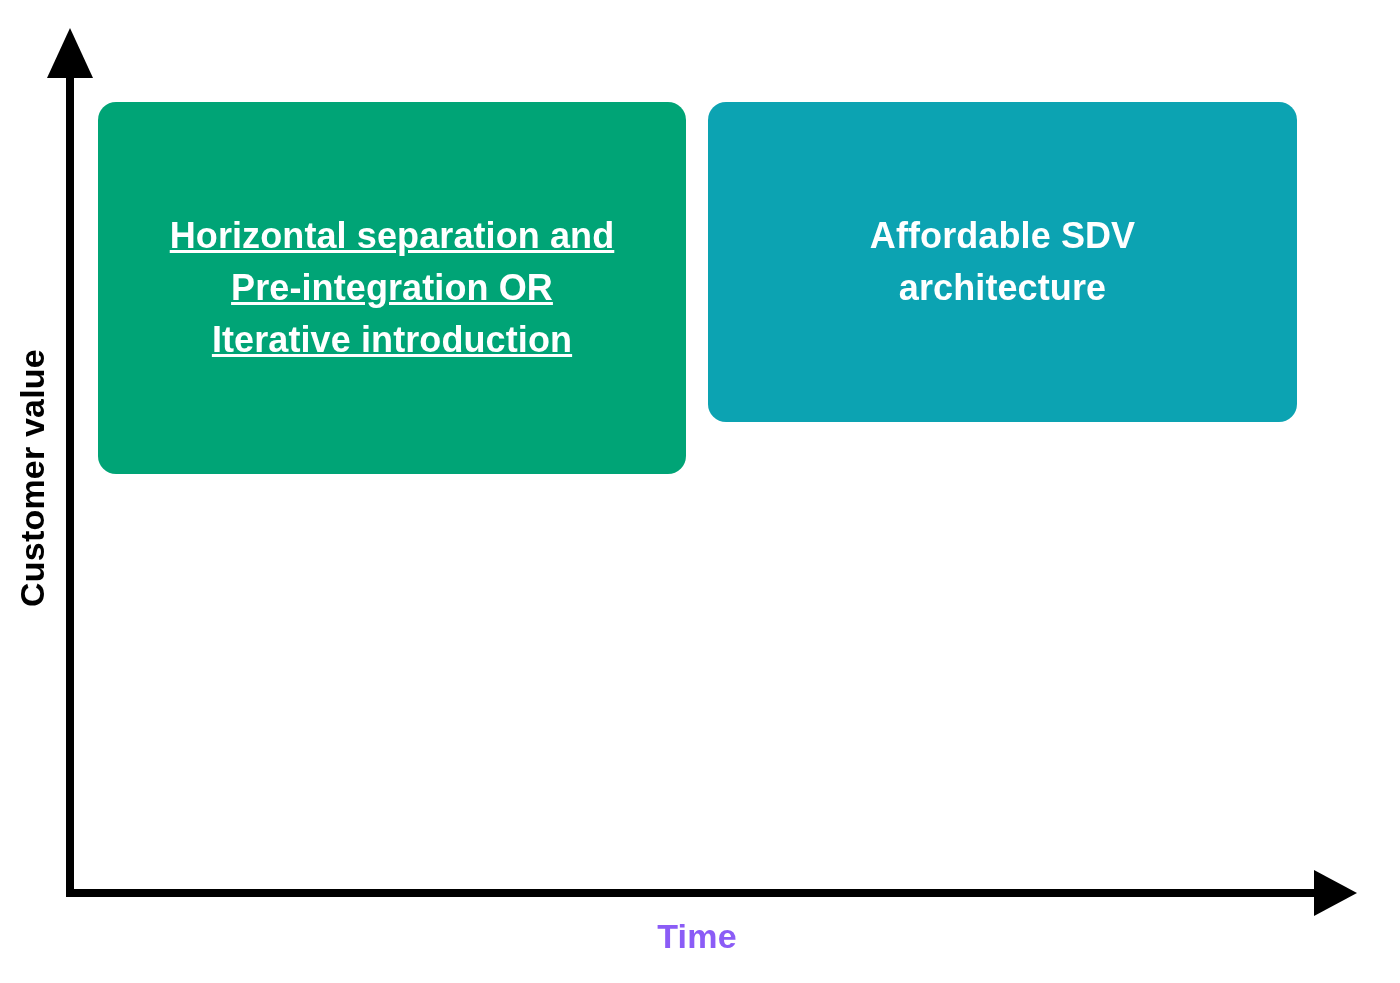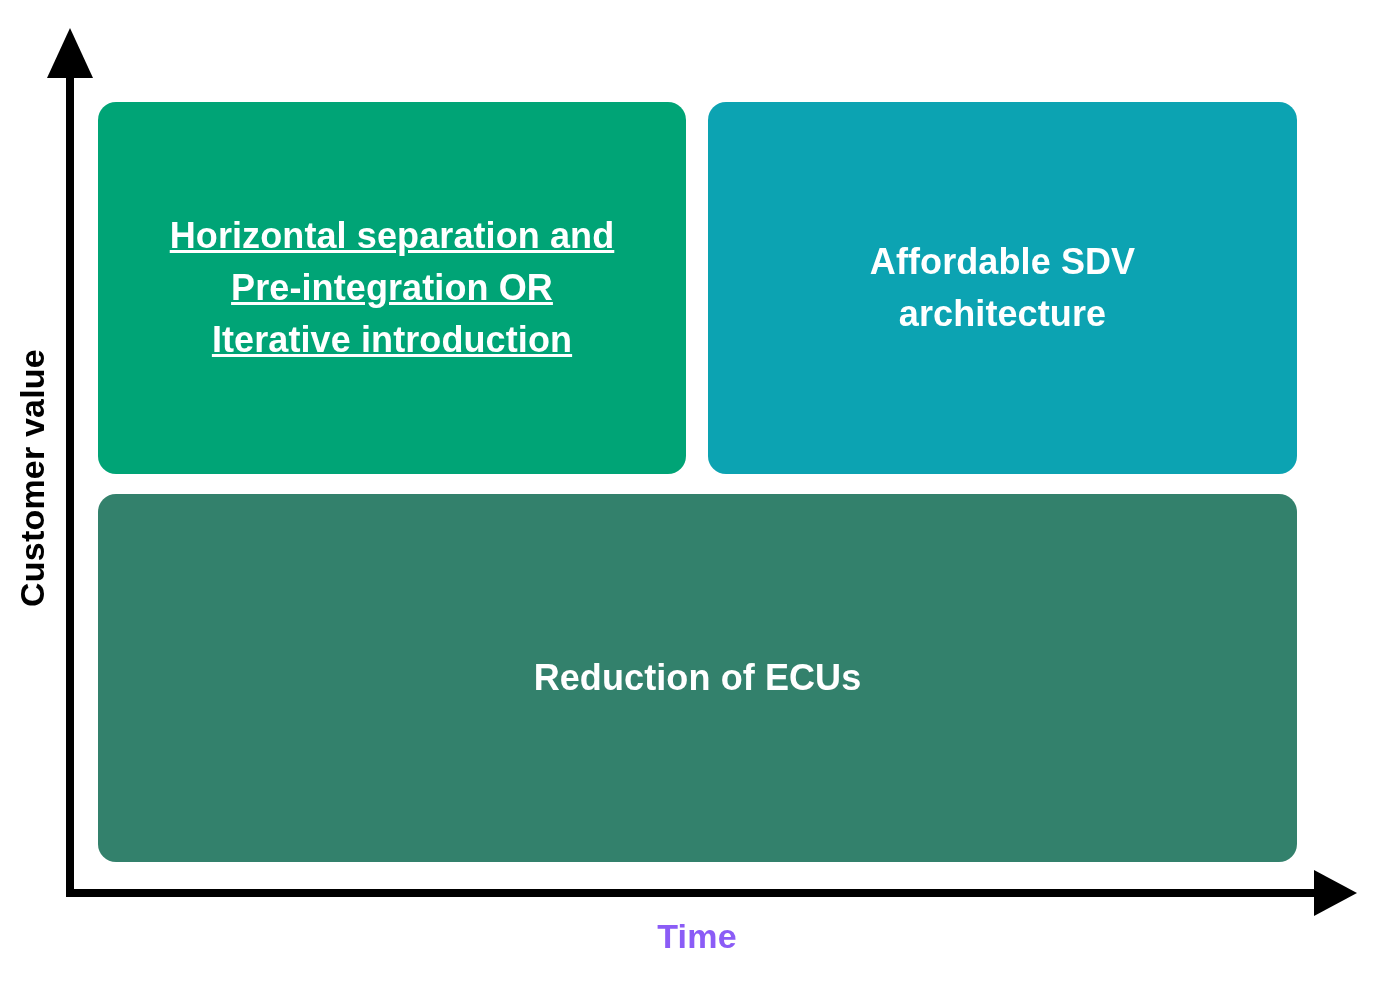--- a/index.html
+++ b/index.html
@@ -75,21 +75,21 @@
     left: 98px;
     top: 102px;
     width: 588px;
     height: 372px;
     font-size: 36px;
   }
   #block-affordable-sdv {
     left: 708px;
     top: 102px;
     width: 589px;
-    height: 372px;
+    height: 320px;
     font-size: 36px;
   }
   #block-reduction-ecus {
     left: 98px;
     top: 494px;
     width: 1199px;
     height: 368px;
     font-size: 36px;
   }
 </style>
@@ -117,17 +117,14 @@
     <span class="block-label">Horizontal separation and
 Pre-integration OR
 Iterative introduction</span>
   </div>
 
   <div class="block" id="block-affordable-sdv" style="background: rgb(12, 163, 178); color: rgb(255, 255, 255);">
     <span class="block-label">Affordable SDV
 architecture</span>
   </div>
 
-  <div class="block" id="block-reduction-ecus" style="background: rgb(51, 129, 108); color: rgb(255, 255, 255);">
-    <span class="block-label">Reduction of ECUs</span>
-  </div>
 
 </div>
 
 </body></html>

